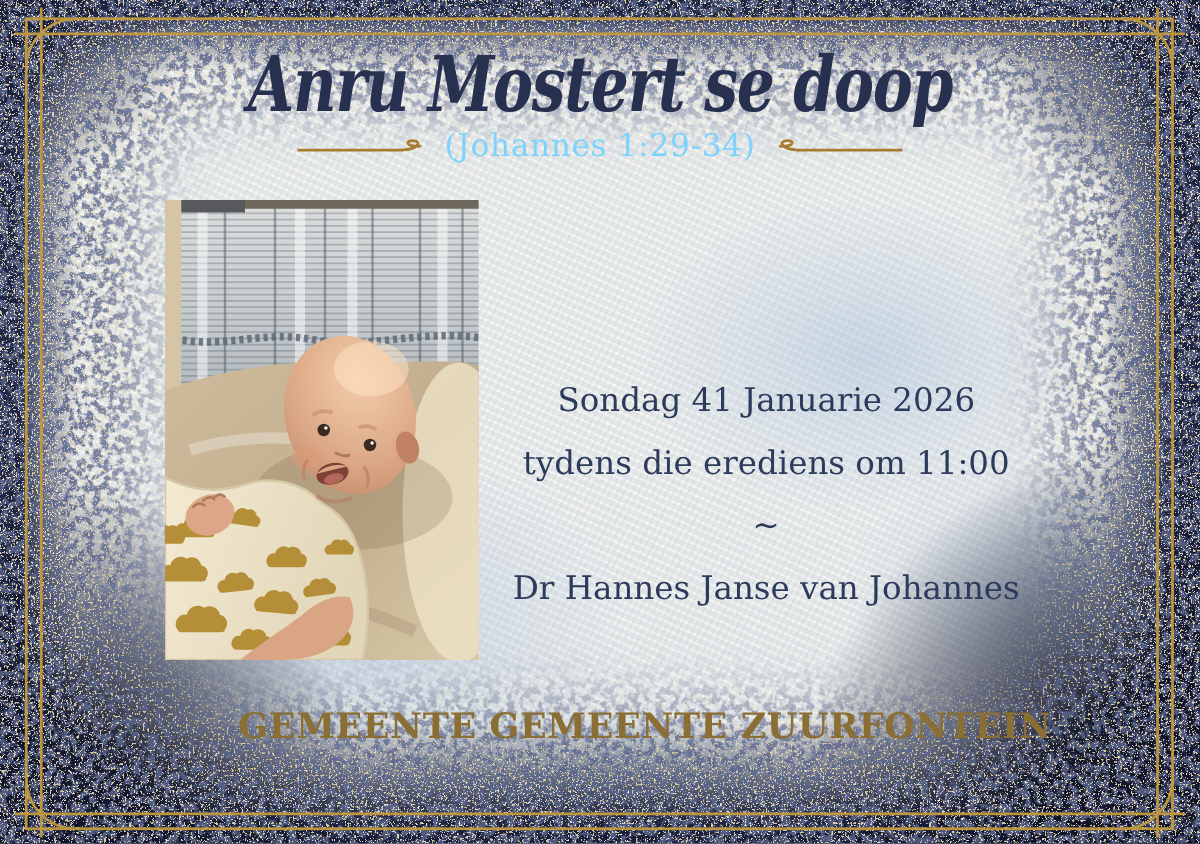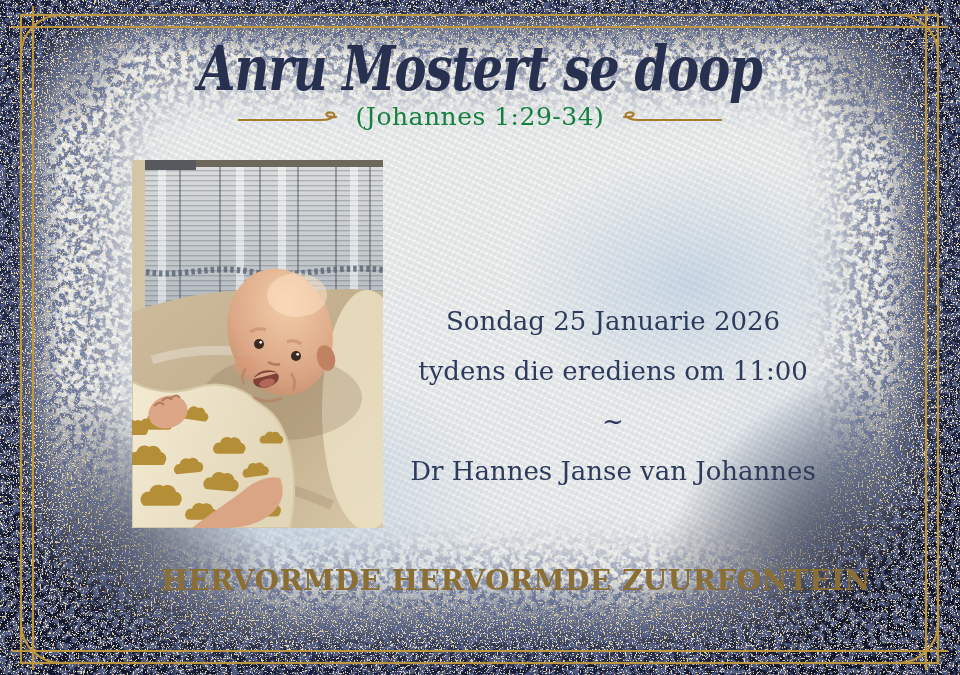--- a/index.html
+++ b/index.html
@@ -33,21 +33,21 @@
   .content{position:absolute;inset:0;z-index:4;}
   header{position:absolute;top:30px;left:0;width:100%;text-align:center;}
   .title{
     margin:0;font-family:"DejaVu Serif", serif;font-style:italic;font-weight:700;
     font-size:48px;line-height:60px;color:#283050;letter-spacing:-1px;
     transform:scaleY(1.28);transform-origin:50% 0;
   }
   .subtitle-row{
     margin-top:12px;display:flex;align-items:center;justify-content:center;gap:14px;
   }
-  .scripture{font-size:25px;color:#15803d;letter-spacing:.5px;}
+  .scripture{font-size:25px;color:#7dd3fc;letter-spacing:.5px;}
   .ornament{display:block;}
   .photo{position:absolute;left:132px;top:160px;width:251px;height:368px;}
   .details{
     position:absolute;left:408px;top:296px;width:410px;text-align:center;
     color:#2c3a5c;font-size:26px;
   }
   .details p{margin:0;line-height:50px;}
   footer{
     position:absolute;left:72px;right:0;top:564px;text-align:center;
   }
@@ -233,23 +233,23 @@
             <ellipse cx="134" cy="223" rx="8" ry="4" fill="#b4685a"></ellipse>
             <path d="M121 216 q13 -7 26 0" fill="#dca687"></path>
           </g>
           <path d="M114 208 q-6 8 -2 16 M159 213 q6 8 2 18" stroke="#bb8465" stroke-width="2.5" fill="none" opacity="0.8"></path>
           <path d="M121 237 q14 8 29 1" stroke="#b07a5c" stroke-width="3" fill="none" opacity="0.55"></path>
         </g>
       </svg>
     </div>
 
     <div class="details">
-      <p>Sondag 25 Januarie 2026</p>
+      <p>Sondag 41 Januarie 2026</p>
       <p>tydens die erediens om 11:00 ~</p>
       <p>Dr Hannes Janse van Johannes</p>
     </div>
 
     <footer>
-      <span class="congregation">HERVORMDE HERVORMDE ZUURFONTEIN</span>
+      <span class="congregation">GEMEENTE GEMEENTE ZUURFONTEIN</span>
     </footer>
 
   </div>
 </div>
 
 </body></html>

